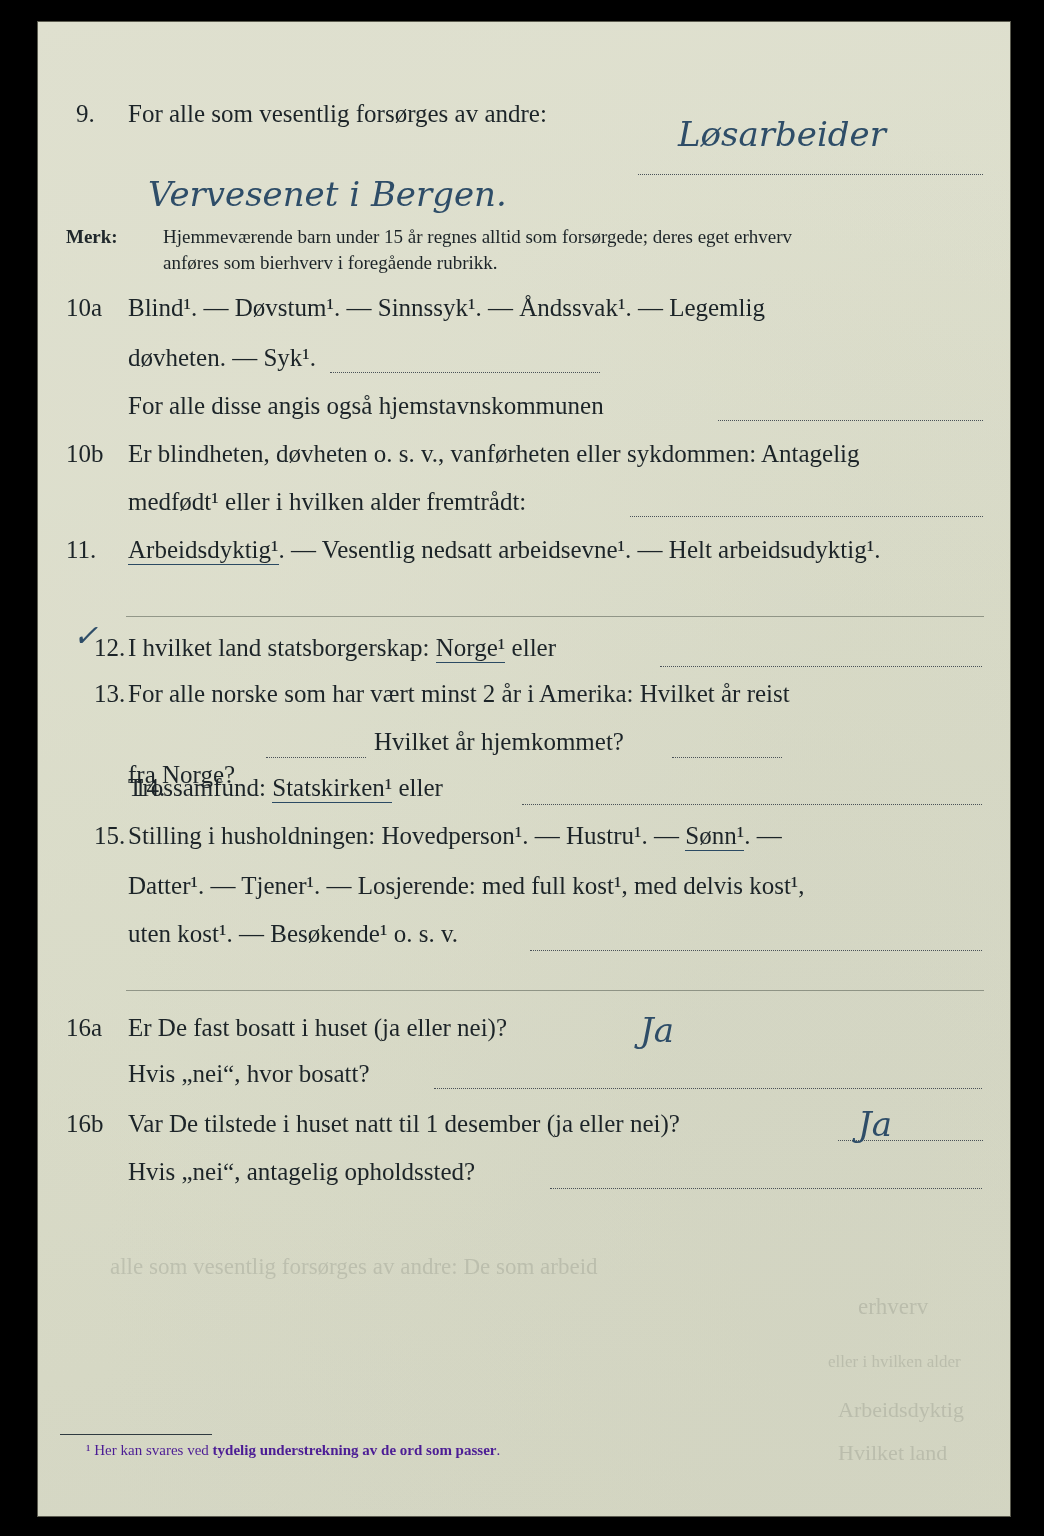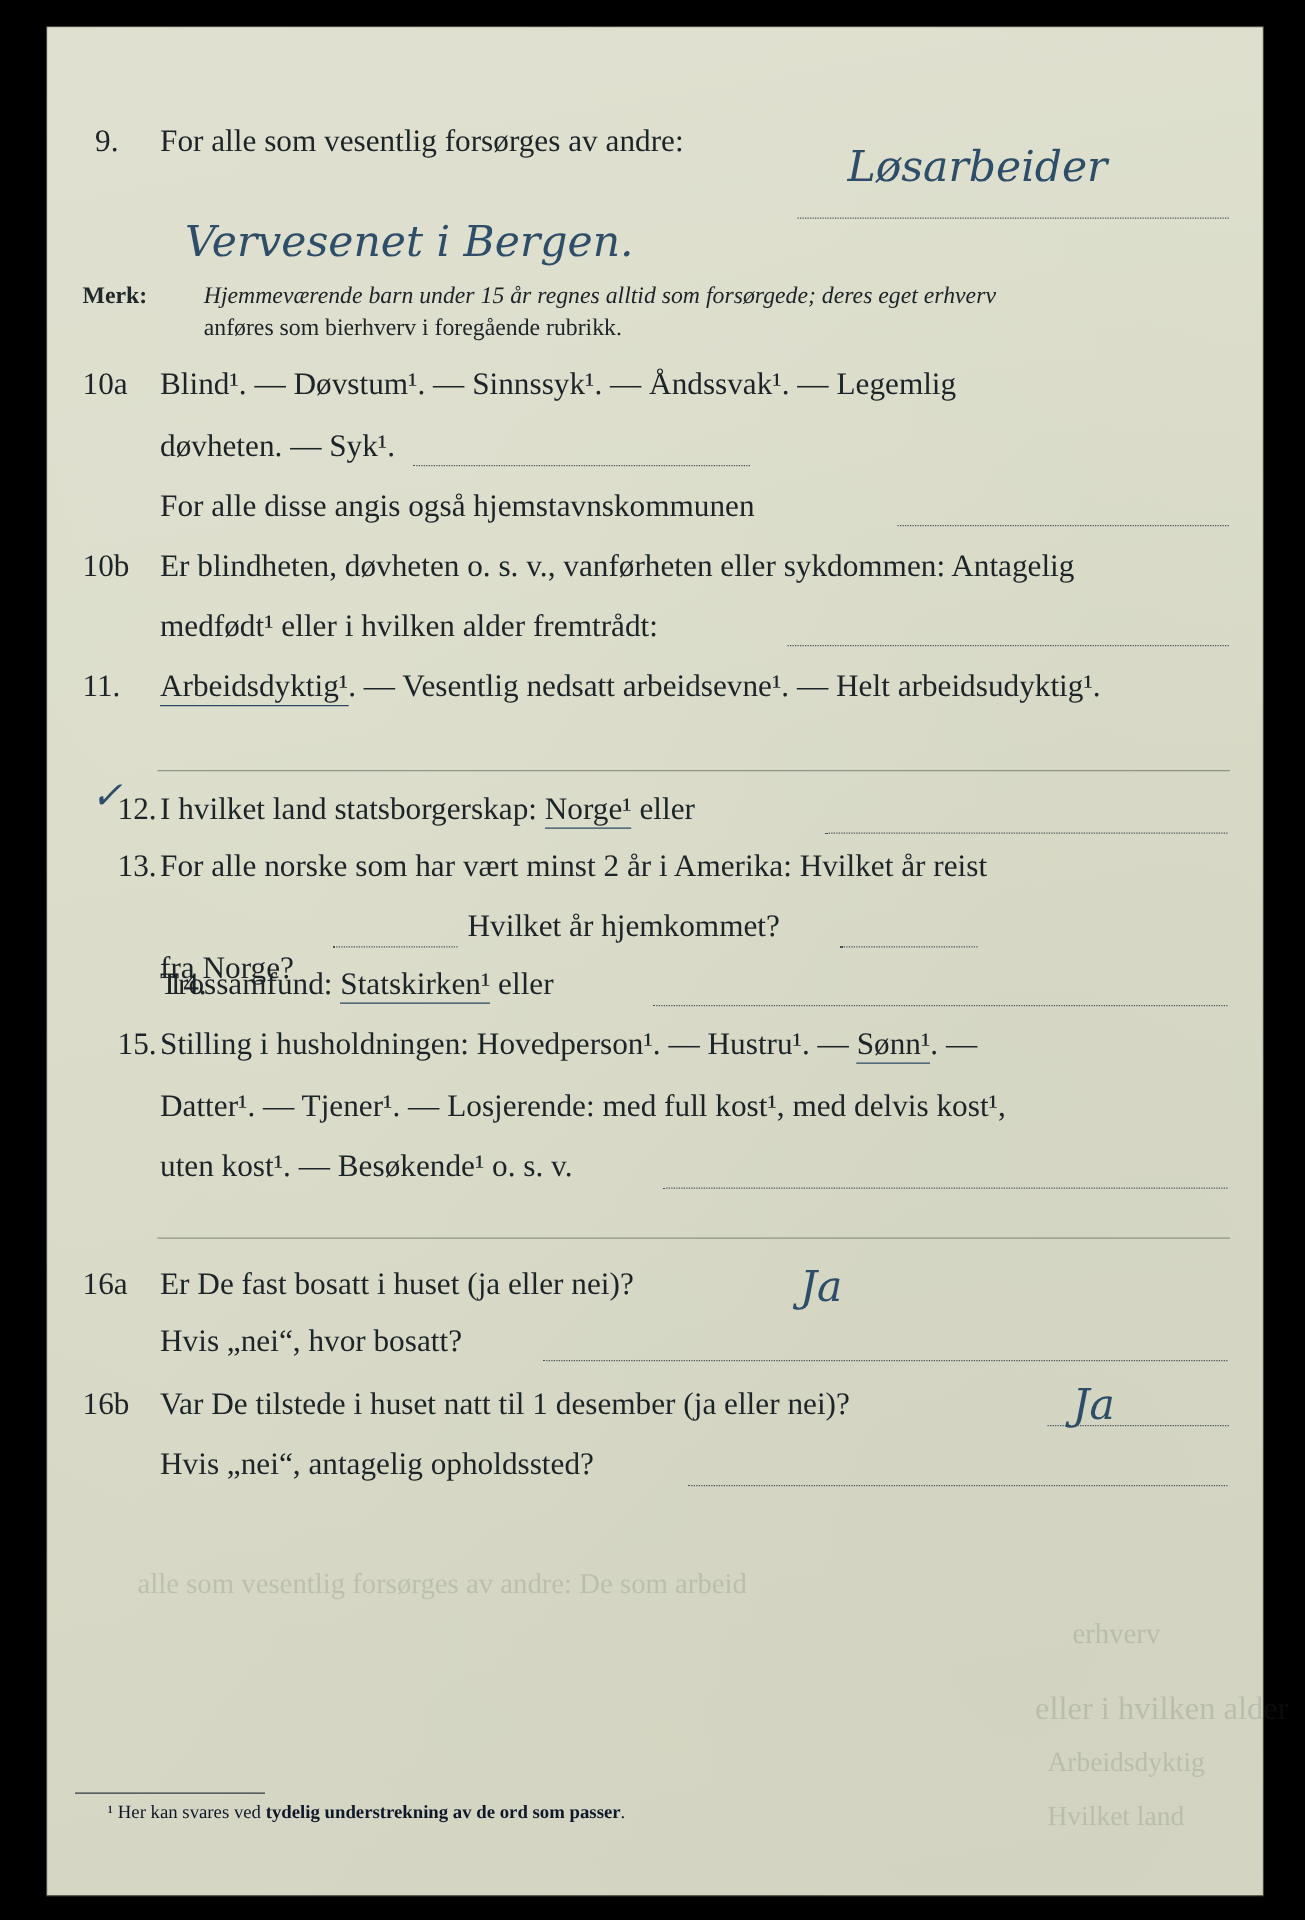--- a/index.html
+++ b/index.html
@@ -77,21 +77,21 @@
   .hand {
     position: absolute;
     font-family: "DejaVu Serif", serif;
     color: #2e4d68;
     font-style: italic;
     white-space: nowrap;
   }
   .footnote {
     position: absolute;
     font-size: 15px;
-    color: #0f172a;
+    color: #4c1d95;
     font-family: "Liberation Serif", serif;
   }
   .footnote b { font-weight: bold; }
   .ghost {
     position: absolute;
     color: rgba(60,70,60,0.16);
     font-family: "Liberation Serif", serif;
     white-space: nowrap;
     pointer-events: none;
   }
@@ -104,34 +104,34 @@
   .merk-label { font-weight: bold; font-size: 19px; }
 </style>
 </head>
 <body>
 
 <div class="page">
   <div class="paper-tint"></div>
 
   <div class="ghost" style="left:72px; top:1232px; font-size:23px;">alle som vesentlig forsørges av andre: De som arbeid</div>
   <div class="ghost" style="left:820px; top:1272px; font-size:23px;">erhverv</div>
-  <div class="ghost" style="left:790px; top:1330px; font-size:26px;">eller i hvilken alder</div>
+  <div class="ghost" style="left:790px; top:1330px; font-size:17px;">eller i hvilken alder</div>
   <div class="ghost" style="left:800px; top:1375px; font-size:22px;">Arbeidsdyktig</div>
   <div class="ghost" style="left:800px; top:1418px; font-size:22px;">Hvilket land</div>
 
   <div class="content">
 
     <div class="num" style="left:38px; top:78px;">9.</div>
     <div class="txt row" style="left:90px; top:78px;">For alle som vesentlig forsørges av andre:</div>
     <div class="dots" style="left:600px; top:152px; width:345px;"></div>
     <div class="hand" style="left:110px; top:152px; font-size:34px;">Vervesenet i Bergen.</div>
     <div class="hand" style="left:640px; top:92px; font-size:34px;">Løsarbeider</div>
 
     <div class="merk-label row" style="left:28px; top:204px;">Merk:</div>
-    <div class="small row" style="left:125px; top:204px;font-style:italic;">Hjemmeværende barn under 15 år regnes alltid som forsørgede; deres eget erhverv</div>
+    <div class="small row" style="left:125px; top:204px;">Hjemmeværende barn under 15 år regnes alltid som forsørgede; deres eget erhverv</div>
     <div class="small row" style="left:125px; top:230px;">anføres som bierhverv i foregående rubrikk.</div>
 
     <div class="num" style="left:28px; top:272px;">10a</div>
     <div class="txt row" style="left:90px; top:272px;">Blind¹. — Døvstum¹. — Sinnssyk¹. — Åndssvak¹. — Legemlig</div>
     <div class="txt row" style="left:90px; top:322px;">døvheten. — Syk¹.</div>
     <div class="dots" style="left:292px; top:350px; width:270px;"></div>
     <div class="txt row" style="left:90px; top:370px;">For alle disse angis også hjemstavnskommunen</div>
     <div class="dots" style="left:680px; top:398px; width:265px;"></div>
 
     <div class="num" style="left:28px; top:418px;">10b</div>

